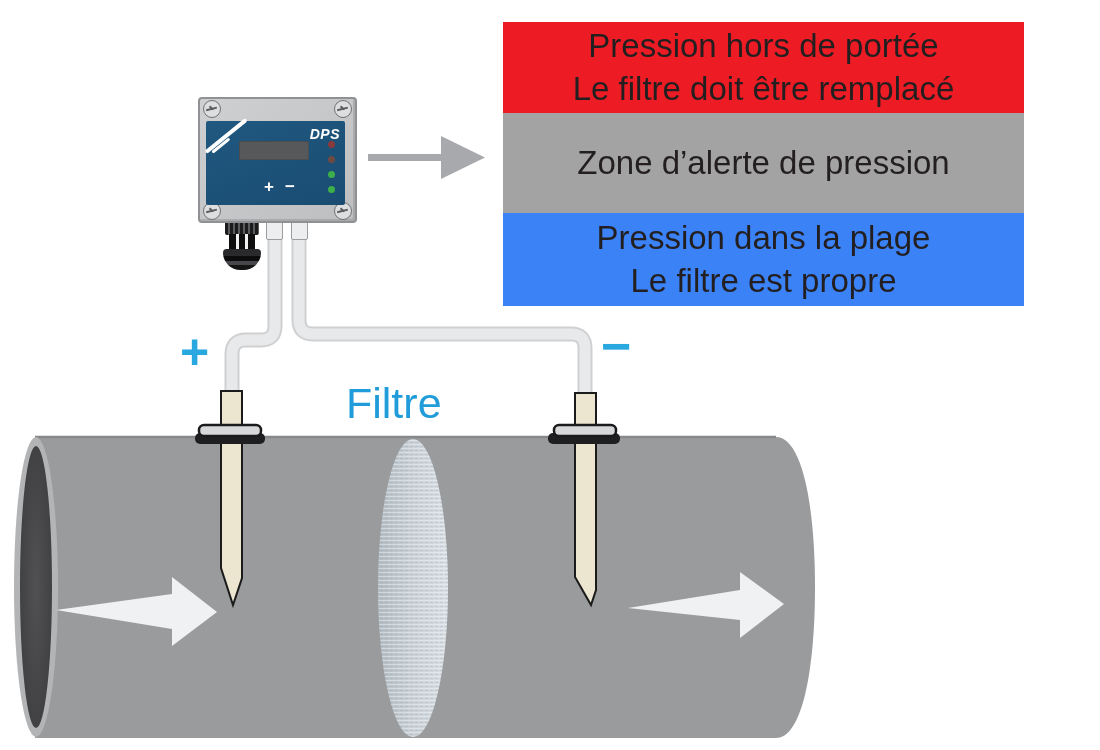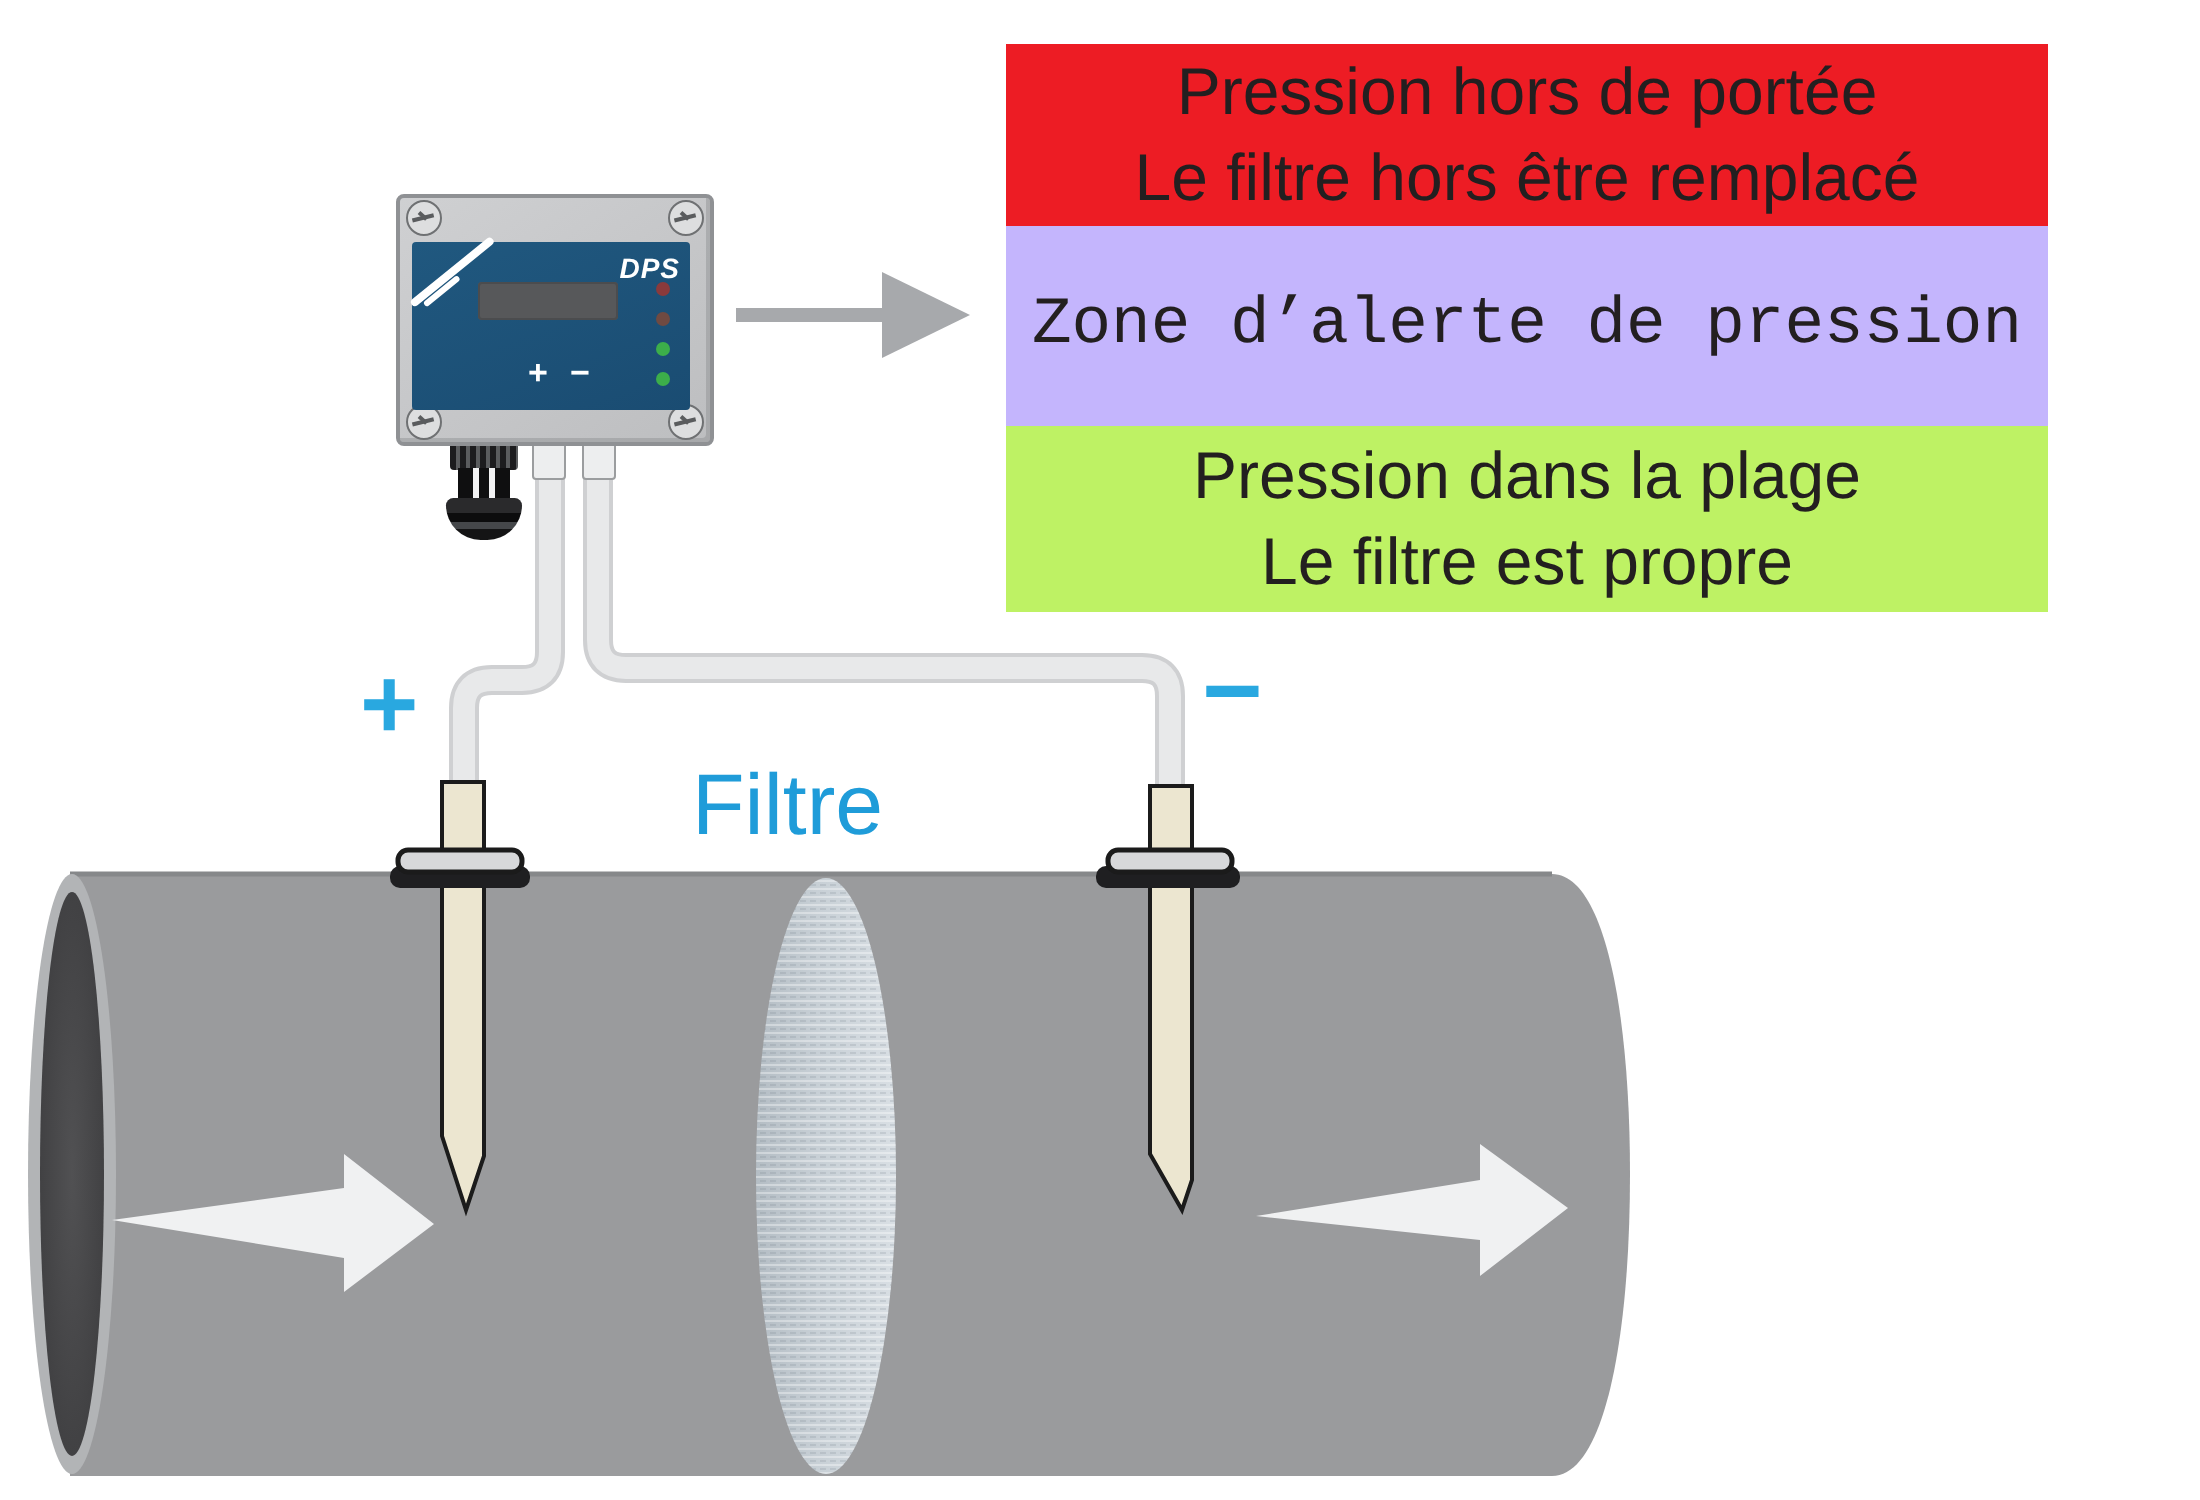--- a/index.html
+++ b/index.html
@@ -155,24 +155,24 @@
   <div class="gland-body"></div>
   <div class="gland-dome"></div>
 
   <div class="port-label plus">+</div>
   <div class="port-label minus">−</div>
   <div class="filter-label">Filtre</div>
 
   <div class="legend">
     <div class="zone z0" style="background-color: rgb(237, 28, 36);">
       <div>Pression hors de portée</div>
-      <div>Le filtre hors être remplacé</div>
+      <div>Le filtre doit être remplacé</div>
     </div>
-    <div class="zone z1" style="background-color: #c4b5fd; font-family: Liberation Mono, monospace;">
+    <div class="zone z1" style="background-color: #a3a3a3;">
       <div>Zone d’alerte de pression</div>
     </div>
-    <div class="zone z2" style="background-color: #bef264;">
+    <div class="zone z2" style="background-color: #3b82f6;">
       <div>Pression dans la plage</div>
       <div>Le filtre est propre</div>
     </div>
   </div>
 
 </div>
 
 </body></html>

